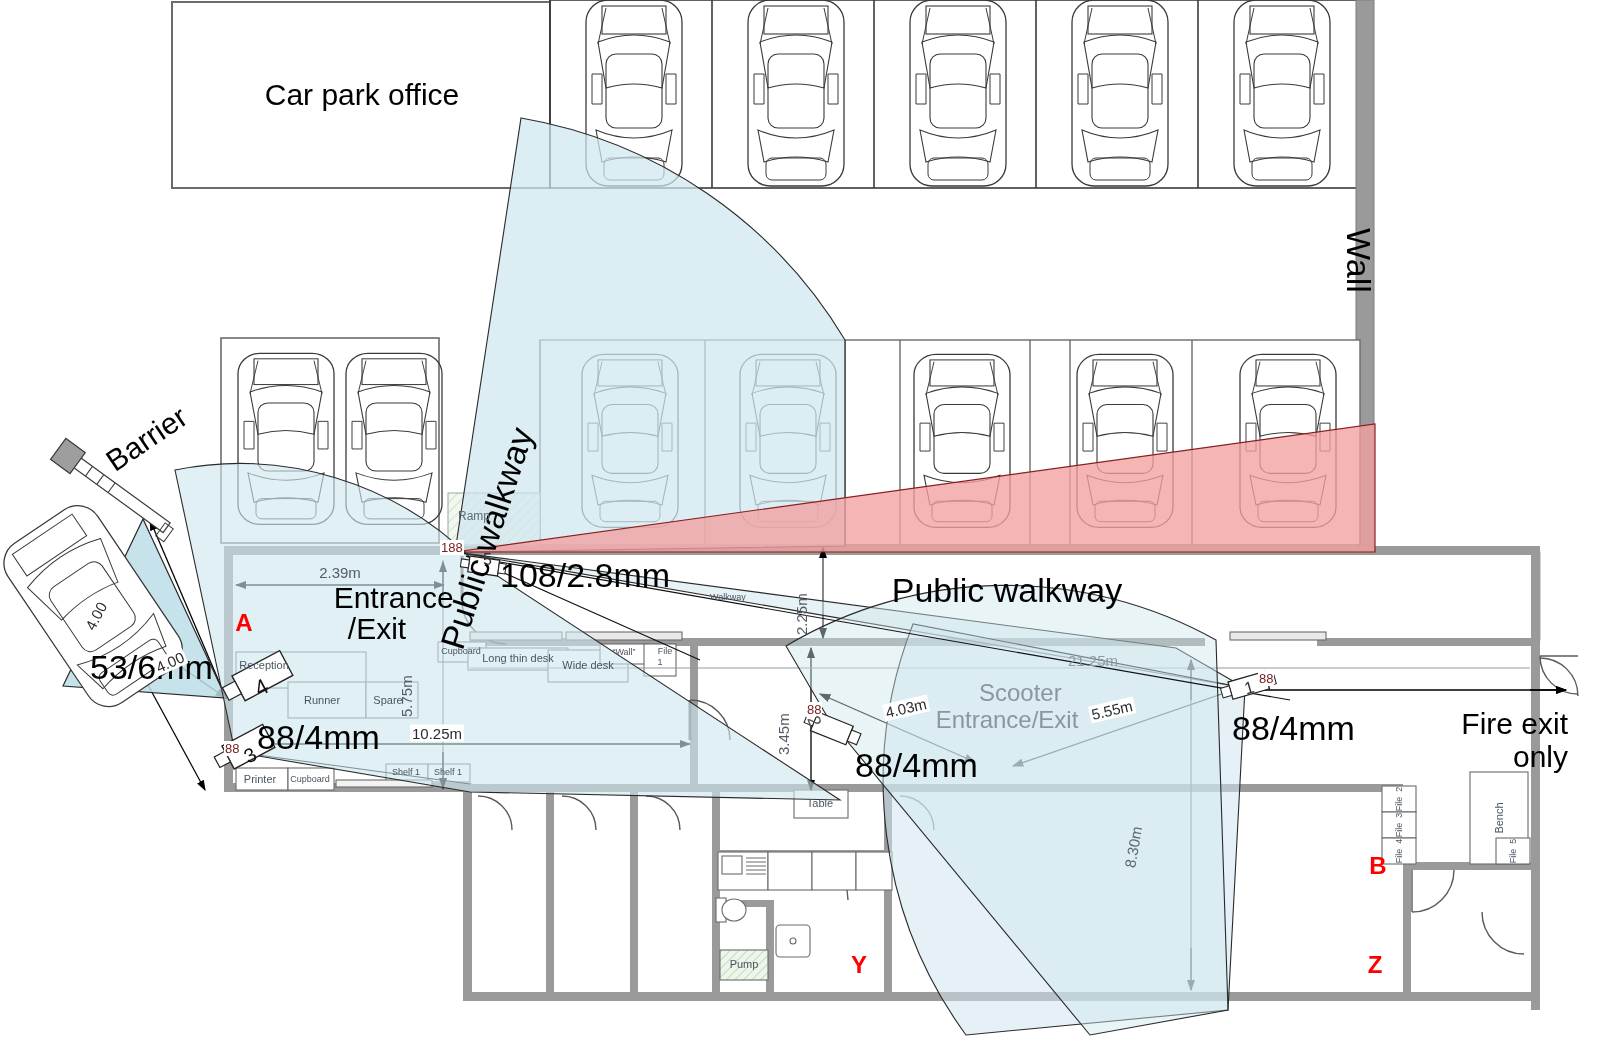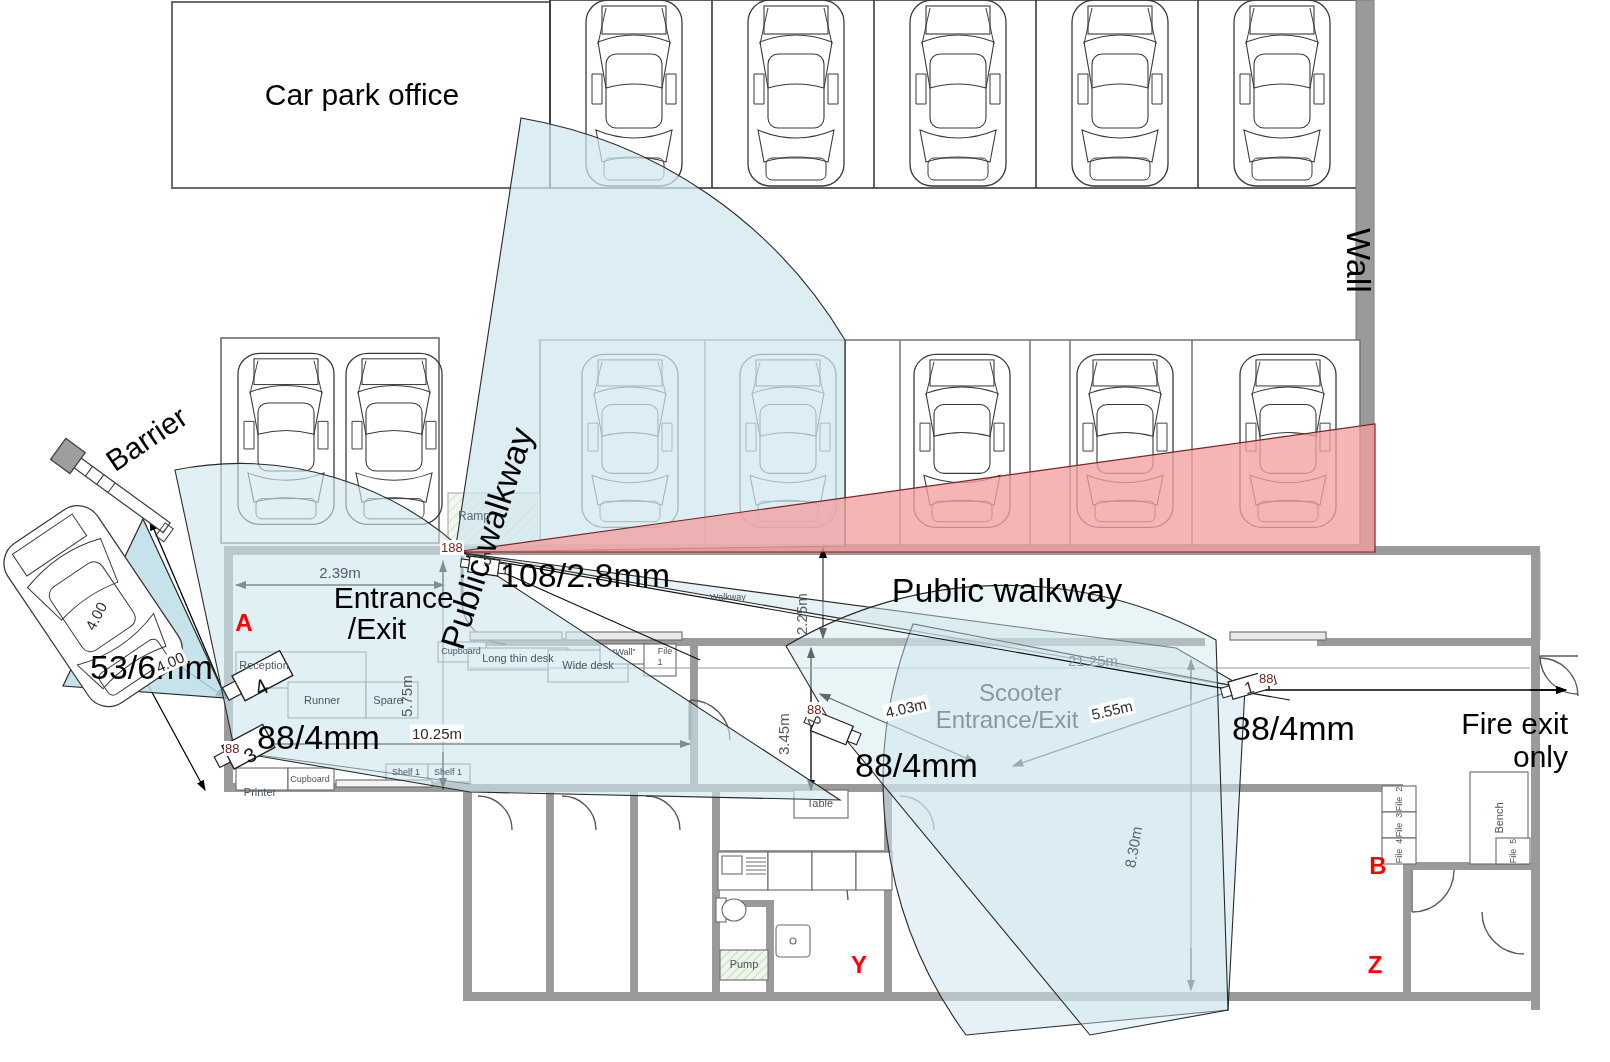--- a/index.html
+++ b/index.html
@@ -449,21 +449,21 @@
 
   <div class="txt lbl-dimbox ctr" style="left:1112px;top:710px;transform:translate(-50%,-50%) rotate(-13deg);">5.55m</div>
 
   <div class="txt lbl-dim ctr" style="left:1093px;top:634px;color:#8d99a4;margin-top:26px;">21.25m</div>
 
   <div class="txt lbl-dim" style="left:1138px;top:852px;transform:rotate(-80deg);transform-origin:left bottom;color:#5b6670;">8.30m</div>
 
   <div class="txt lbl-furn ctr" style="left:264px;top:665px;">Reception</div>
   <div class="txt lbl-furn ctr" style="left:322px;top:700px;">Runner</div>
   <div class="txt lbl-furn ctr" style="left:388px;top:700px;">Spare</div>
-  <div class="txt lbl-furn ctr" style="left:260px;top:779px;margin-top:13px;">Printer</div>
+  <div class="txt lbl-furn ctr" style="left:260px;top:779px;">Printer</div>
   <div class="txt lbl-furn-sm ctr" style="left:310px;top:779px;">Cupboard</div>
   <div class="txt lbl-furn-sm ctr" style="left:406px;top:772px;">Shelf 1</div>
   <div class="txt lbl-furn-sm ctr" style="left:448px;top:772px;">Shelf 1</div>
   <div class="txt lbl-furn-sm ctr" style="left:461px;top:651px;">Cupboard</div>
   <div class="txt lbl-furn ctr" style="left:518px;top:658px;">Long thin desk</div>
   <div class="txt lbl-furn ctr" style="left:588px;top:665px;">Wide desk</div>
   <div class="txt lbl-furn-sm ctr" style="left:624px;top:652px;">“Wall”</div>
   <div class="txt lbl-furn-sm ctr" style="left:660px;top:657px;text-align:center;line-height:1.15;">
     <span style="white-space:pre-line;">File
 1</span>

